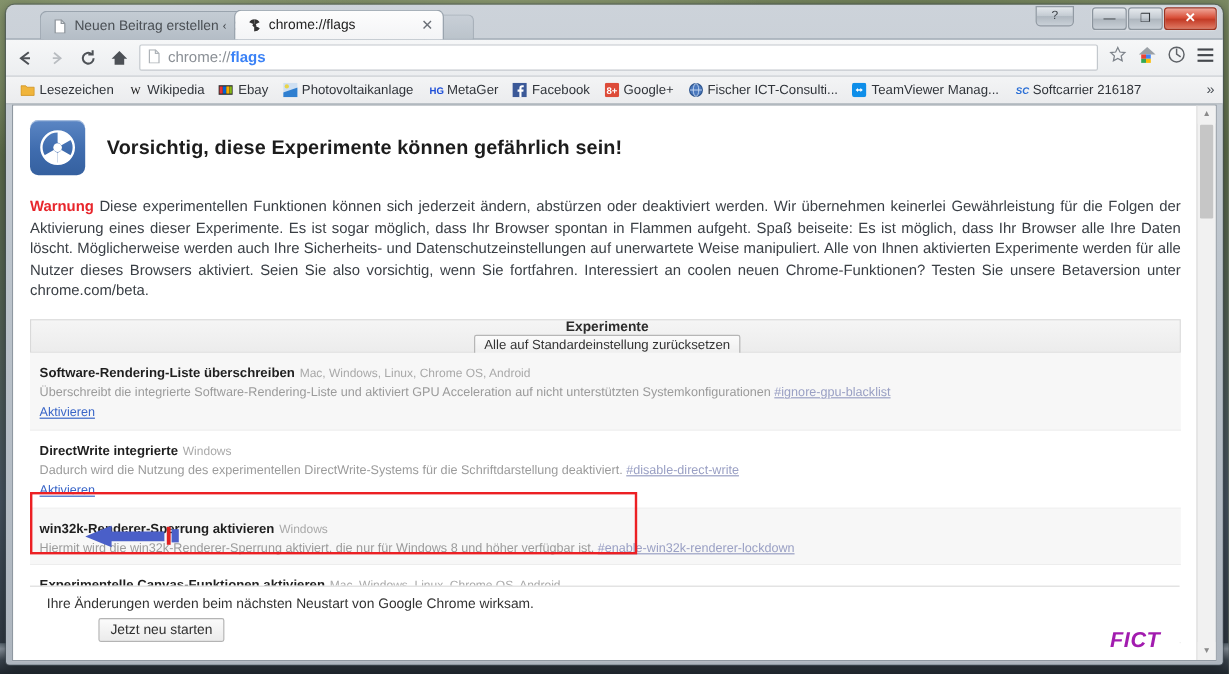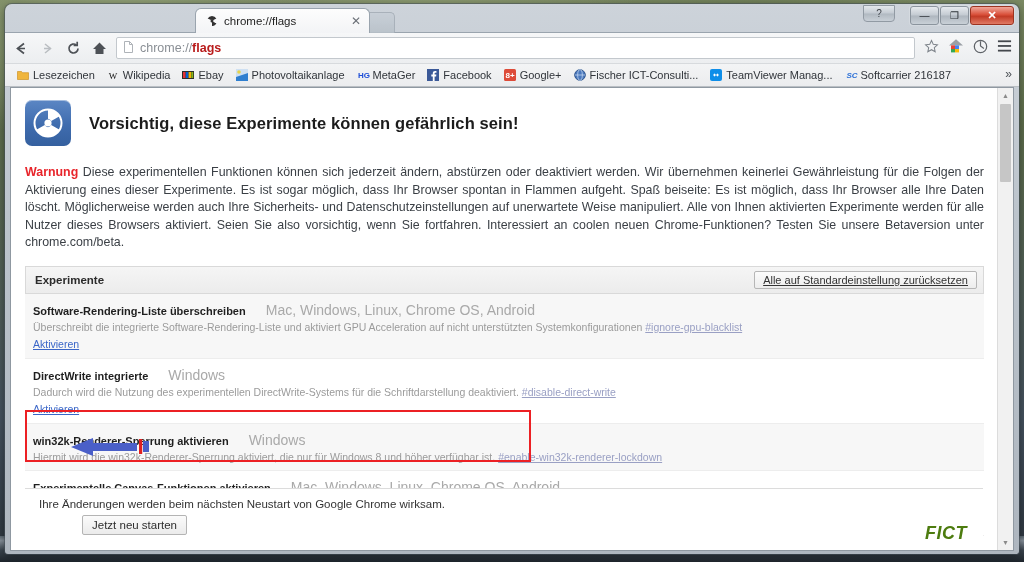--- a/index.html
+++ b/index.html
@@ -96,21 +96,21 @@
     border-top:1px solid #9aa4ae;
   }
   .navbtn{width:19px;height:19px;display:flex;align-items:center;justify-content:center;color:#55595e;}
   .navbtn svg{display:block;}
   .omnibox{
     flex:1;height:20px;display:flex;align-items:center;gap:6px;
     background:#fff;border:1px solid #c3c8cd;border-radius:2px;padding:0 6px;
     font-size:12.5px;color:#7b8086;
   }
   .omnibox .url{font-size:12.5px;color:#8a8f95;}
-  .omnibox .url b{color:#b91c1c;font-weight:bold;}
+  .omnibox .url b{color:#3b82f6;font-weight:bold;}
   .tb-right{display:flex;align-items:center;gap:9px;padding-left:2px;}
 
   
   .bookmarks{
     height:22px;display:flex;align-items:center;gap:0px;padding:0 6px;
     background:linear-gradient(180deg,#f3f4f5 0%, #ebecee 100%);
     border-top:1px solid #d7dadd;border-bottom:1px solid #b9bec3;
     font-size:11px;color:#2f3337;position:relative;
   }
   .bm{display:flex;align-items:center;gap:4px;padding:1px 6px;white-space:nowrap;}
@@ -162,35 +162,36 @@
     text-align:justify;
   }
   .warn-label{color:#e8252b;font-weight:bold;}
 
   .exp-bar{
     margin:14px 14px 0 14px;height:26px;
     background:linear-gradient(180deg,#f5f5f5 0%,#ececec 100%);
     border:1px solid #d9d9d9;
     display:flex;align-items:center;justify-content:space-between;
     padding:0 6px 0 9px;
+    flex-direction:column;
   }
   .exp-bar-title{font-size:11.5px;font-weight:bold;color:#2b2b2b;}
   .reset-btn{
     font-size:11px;color:#333;background:linear-gradient(180deg,#fbfbfb,#ededed);
-    border:1px solid #b6b6b6;border-radius:2px;padding:2px 8px;text-decoration:underline;
+    border:1px solid #b6b6b6;border-radius:2px;padding:2px 8px;
   }
 
   .exp-list{margin:0 14px;}
   .exp{
     padding:7px 8px 6px 8px;border-bottom:1px solid #ededed;position:relative;
   }
   .exp.odd{background:#f7f7f7;}
   .exp.even{background:#ffffff;}
   .exp-name{font-size:11px;font-weight:bold;color:#1f1f1f;display:inline;}
-  .exp-platforms{font-size:14px;color:#a9a9a9;display:inline;margin-left:20px;}
+  .exp-platforms{font-size:10px;color:#a9a9a9;display:inline;margin-left:4px;}
   .exp-desc{font-size:10.5px;color:#9b9b9b;margin-top:2px;line-height:13px;}
   .exp-flagid{color:#9aa0c4;text-decoration:underline;}
   .exp-action{font-size:10.5px;color:#3a66c8;text-decoration:underline;margin-top:3px;display:inline-block;}
   .exp-select{
     margin-top:4px;font-size:12.5px;color:#222;
     background:linear-gradient(180deg,#fdfdfd,#f0f0f0);
     border:1px solid #b2b2b2;border-radius:2px;
     padding:2px 6px;display:inline-flex;align-items:center;gap:14px;
   }
   .exp-select .caret{font-size:8px;color:#444;}
@@ -211,36 +212,46 @@
   }
   .restart-text{font-size:11.5px;color:#333;}
   .restart-btn{
     margin-top:5px;display:inline-block;font-size:11.5px;color:#2f2f2f;
     background:linear-gradient(180deg,#fbfbfb,#ebebeb);
     border:1px solid #b4b4b4;border-radius:2px;padding:3px 9px;margin-left:43px;
   }
   .watermark{
     position:absolute;right:16px;bottom:6px;
     font-family:"Liberation Sans", sans-serif;
-    font-style:italic;font-weight:bold;font-size:18px;color:#4d7c0f;
+    font-style:italic;font-weight:bold;font-size:18px;color:#a21caf;
     letter-spacing:.5px;
   }
 </style>
 </head>
 <body>
 
 <div id="root">
 
   <div class="desktop"></div>
   <div class="desktop-bottom"></div>
 
   <div class="window">
 
     <div class="tabstrip">
 
+      <div class="tab inactive">
+        <span class="tab-favicon">
+          <svg width="12" height="12" viewBox="0 0 12 12">
+            <path d="M2 0.5h5L10 3.5v8H2z" fill="#fff" stroke="#8d949b" stroke-width="1"></path>
+            <path d="M7 0.5V3.5h3" fill="none" stroke="#8d949b" stroke-width="1"></path>
+          </svg>
+        </span>
+        <span class="tab-title">Neuen Beitrag erstellen ‹</span>
+        <span class="tab-close">✕</span>
+      </div>
 
       <div class="tab active">
         <span class="tab-favicon">
           <svg width="12" height="12" viewBox="0 0 24 24">
             <circle cx="12" cy="12" r="3" fill="#333"></circle>
             <path d="M12 2a10 10 0 0 1 8.66 5L14 10.5A4 4 0 0 0 12 9.5z" fill="#333"></path>
             <path d="M20.66 17A10 10 0 0 1 12 22l0-7.5a4 4 0 0 0 2-0.6z" fill="#333"></path>
             <path d="M3.34 17A10 10 0 0 0 12 22l0-7.5a4 4 0 0 1-2-0.6z" fill="#333" transform="scale(-1,1) translate(-24,0)"></path>
             <path d="M3.34 7A10 10 0 0 1 12 2v7.5a4 4 0 0 0-2 .6z" fill="#333"></path>
           </svg>

